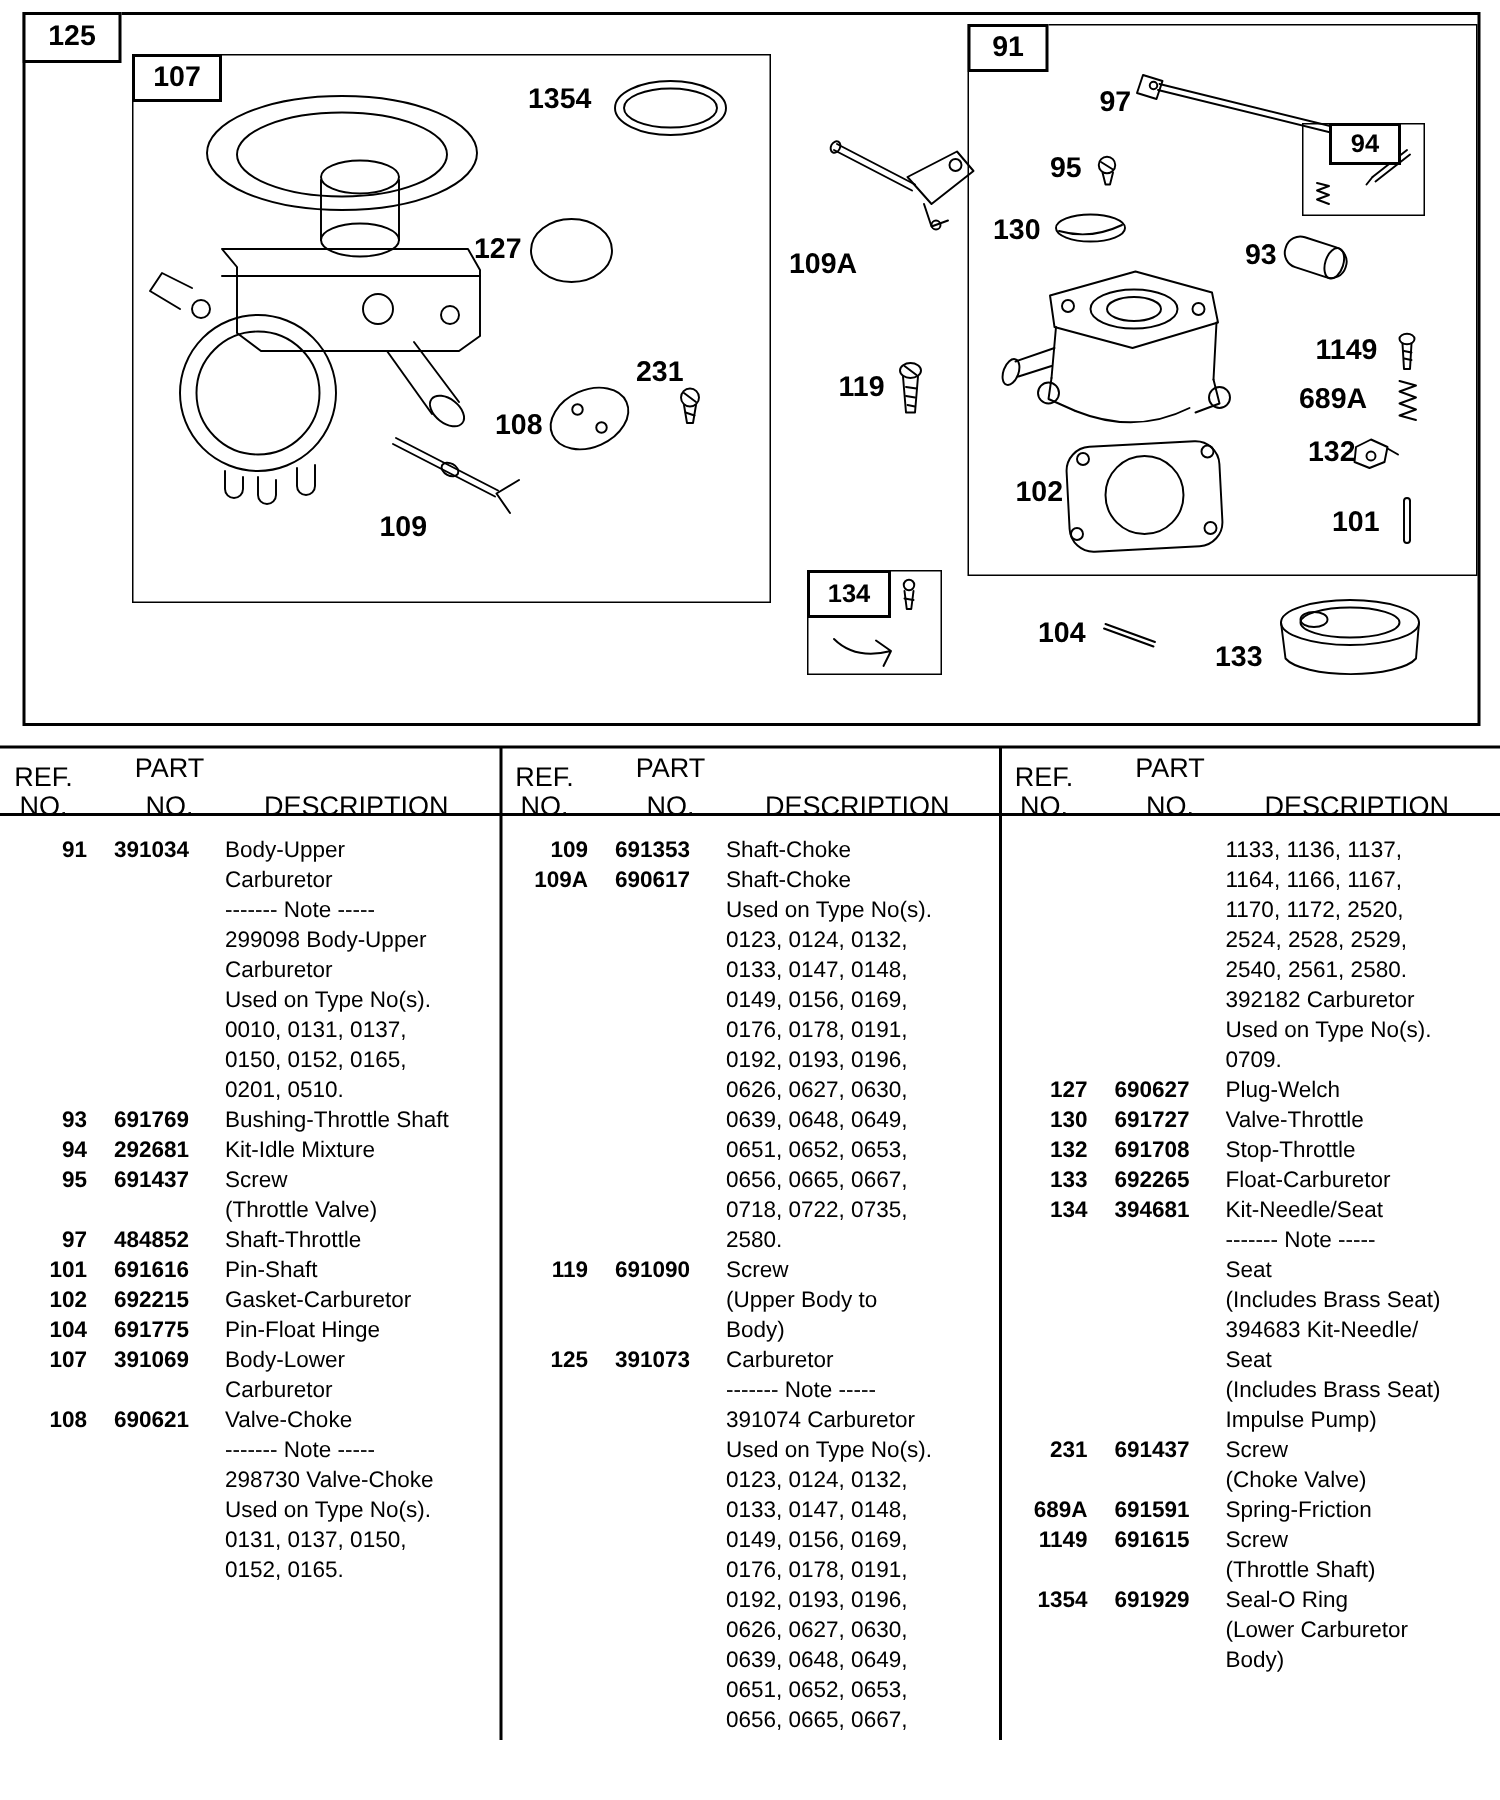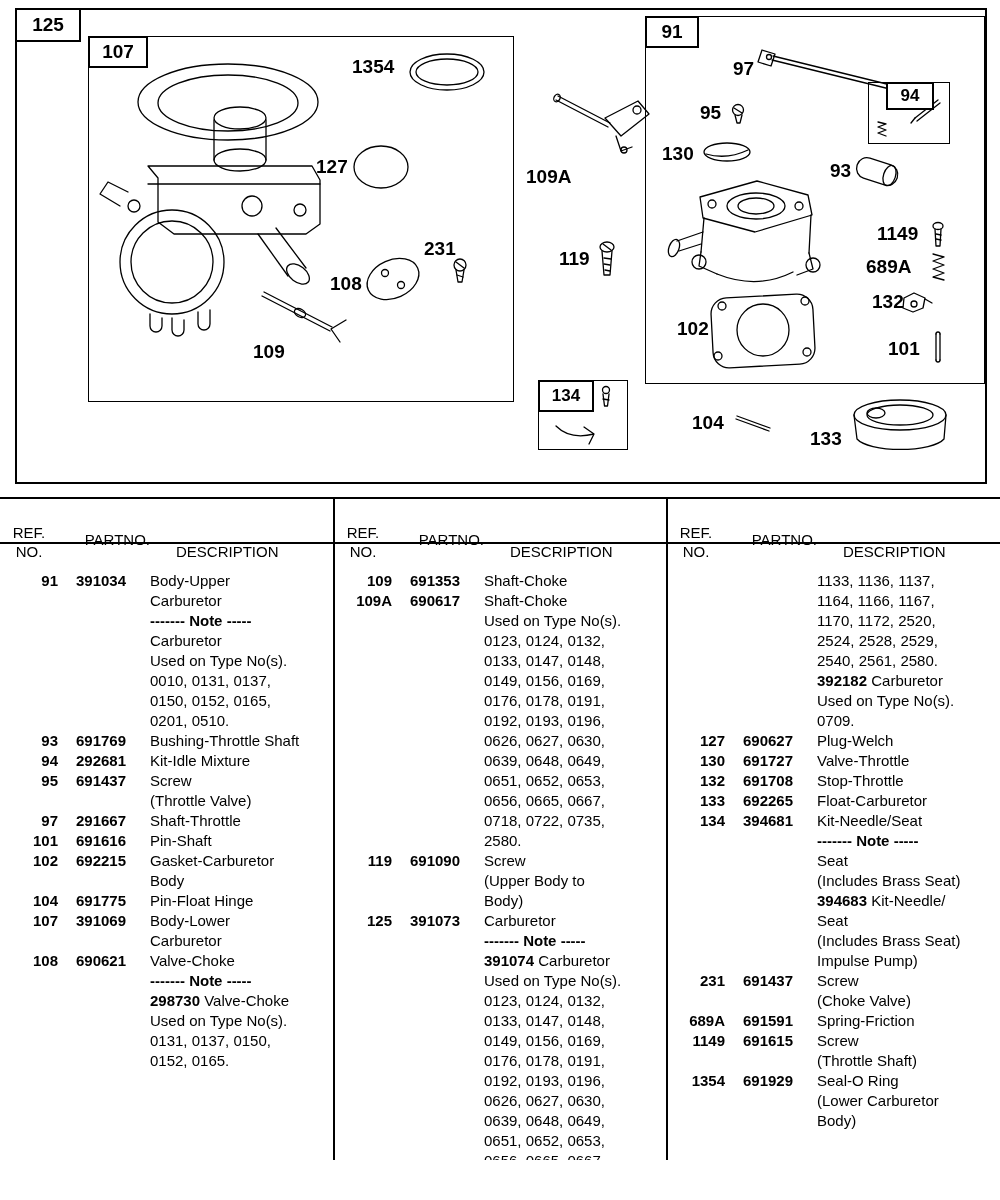--- a/index.html
+++ b/index.html
@@ -16,32 +16,32 @@
             font-weight:700;font-size:19px}
   .labelbox.sm{font-size:17px}
   .callouts{position:absolute;left:0;top:0;width:1000px;height:494px}
   .callout{position:absolute;font-weight:700;font-size:19px;white-space:nowrap}
   .art{position:absolute;left:0;top:0;pointer-events:none}
 
   
   .hline{position:absolute;left:0;width:1000px;height:2px;background:#000}
   .vline{position:absolute;top:498px;width:2px;height:702px;background:#000}
   .tcol{position:absolute;top:498px;width:333px;height:702px;overflow:hidden}
-  .thead{display:flex;height:44px;padding-top:19px;font-size:15px}
+  .thead{display:flex;height:44px;padding-top:5px;font-size:18px}
   .th-ref{width:58px;display:flex;flex-direction:column;align-items:center;
           justify-content:flex-end;line-height:19px}
-  .th-part{width:74px;margin-left:18px;display:flex;flex-direction:row;
-           align-items:center;justify-content:flex-end;line-height:19px}
+  .th-part{width:74px;margin-left:18px;display:flex;flex-direction:column;
+           align-items:center;justify-content:space-between;line-height:19px}
   .th-desc{flex:1;padding-left:26px;display:flex;align-items:flex-end;line-height:19px}
   .tbody{padding-top:10px}
   .trow{display:flex;height:20px;line-height:20px;font-size:15px;white-space:pre}
   .c-ref{flex:none;width:58px;text-align:right;font-weight:700}
   .c-part{flex:none;width:74px;margin-left:18px;font-weight:700}
   .c-desc{flex:1;overflow:hidden}
-  .c-desc .b{font-weight:700}
+  .c-desc .b{font-weight:400}
 </style>
 </head>
 <body>
 
 <div class="page">
 
   <div class="diagram">
 
     <div class="box" style="left:15px;top:8px;width:968px;height:472px"></div>
     <div class="box thin" style="left:88px;top:36px;width:424px;height:364px"></div>
@@ -254,33 +254,33 @@
           <span>NO.</span>
         </div>
         <div class="th-desc">
           <span>DESCRIPTION</span>
         </div>
       </div>
       <div class="tbody">
           <div class="trow"><span class="c-ref">91</span><span class="c-part">391034</span><span class="c-desc"><span>Body-Upper</span></span></div>
           <div class="trow"><span class="c-ref"></span><span class="c-part"></span><span class="c-desc"><span>Carburetor</span></span></div>
           <div class="trow"><span class="c-ref"></span><span class="c-part"></span><span class="c-desc"><span class="b">------- Note -----</span></span></div>
+          <div class="trow"><span class="c-ref"></span><span class="c-part"></span><span class="c-desc"><span class="b">299098</span><span> Body-Upper</span></span></div>
           <div class="trow"><span class="c-ref"></span><span class="c-part"></span><span class="c-desc"><span>Carburetor</span></span></div>
           <div class="trow"><span class="c-ref"></span><span class="c-part"></span><span class="c-desc"><span>Used on Type No(s).</span></span></div>
           <div class="trow"><span class="c-ref"></span><span class="c-part"></span><span class="c-desc"><span>0010, 0131, 0137,</span></span></div>
           <div class="trow"><span class="c-ref"></span><span class="c-part"></span><span class="c-desc"><span>0150, 0152, 0165,</span></span></div>
           <div class="trow"><span class="c-ref"></span><span class="c-part"></span><span class="c-desc"><span>0201, 0510.</span></span></div>
           <div class="trow"><span class="c-ref">93</span><span class="c-part">691769</span><span class="c-desc"><span>Bushing-Throttle Shaft</span></span></div>
           <div class="trow"><span class="c-ref">94</span><span class="c-part">292681</span><span class="c-desc"><span>Kit-Idle Mixture</span></span></div>
           <div class="trow"><span class="c-ref">95</span><span class="c-part">691437</span><span class="c-desc"><span>Screw</span></span></div>
           <div class="trow"><span class="c-ref"></span><span class="c-part"></span><span class="c-desc"><span>(Throttle Valve)</span></span></div>
-          <div class="trow"><span class="c-ref">97</span><span class="c-part">291667</span><span class="c-desc"><span>Shaft-Throttle</span></span></div>
+          <div class="trow"><span class="c-ref">97</span><span class="c-part">484852</span><span class="c-desc"><span>Shaft-Throttle</span></span></div>
           <div class="trow"><span class="c-ref">101</span><span class="c-part">691616</span><span class="c-desc"><span>Pin-Shaft</span></span></div>
           <div class="trow"><span class="c-ref">102</span><span class="c-part">692215</span><span class="c-desc"><span>Gasket-Carburetor</span></span></div>
-          <div class="trow"><span class="c-ref"></span><span class="c-part"></span><span class="c-desc"><span>Body</span></span></div>
           <div class="trow"><span class="c-ref">104</span><span class="c-part">691775</span><span class="c-desc"><span>Pin-Float Hinge</span></span></div>
           <div class="trow"><span class="c-ref">107</span><span class="c-part">391069</span><span class="c-desc"><span>Body-Lower</span></span></div>
           <div class="trow"><span class="c-ref"></span><span class="c-part"></span><span class="c-desc"><span>Carburetor</span></span></div>
           <div class="trow"><span class="c-ref">108</span><span class="c-part">690621</span><span class="c-desc"><span>Valve-Choke</span></span></div>
           <div class="trow"><span class="c-ref"></span><span class="c-part"></span><span class="c-desc"><span class="b">------- Note -----</span></span></div>
           <div class="trow"><span class="c-ref"></span><span class="c-part"></span><span class="c-desc"><span class="b">298730</span><span> Valve-Choke</span></span></div>
           <div class="trow"><span class="c-ref"></span><span class="c-part"></span><span class="c-desc"><span>Used on Type No(s).</span></span></div>
           <div class="trow"><span class="c-ref"></span><span class="c-part"></span><span class="c-desc"><span>0131, 0137, 0150,</span></span></div>
           <div class="trow"><span class="c-ref"></span><span class="c-part"></span><span class="c-desc"><span>0152, 0165.</span></span></div>
         </div>

